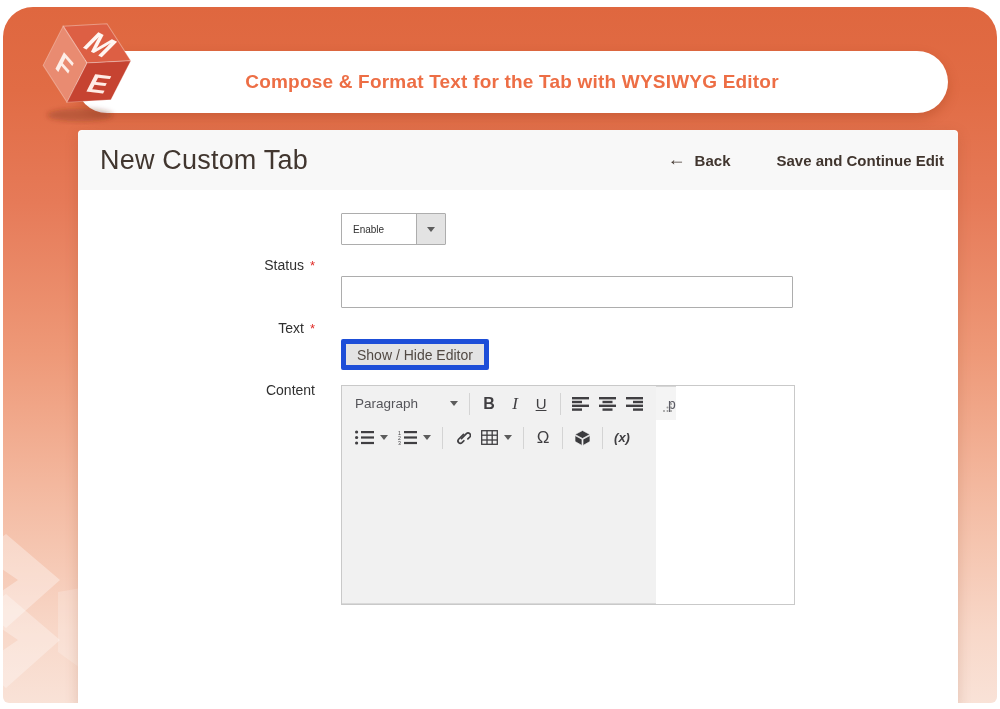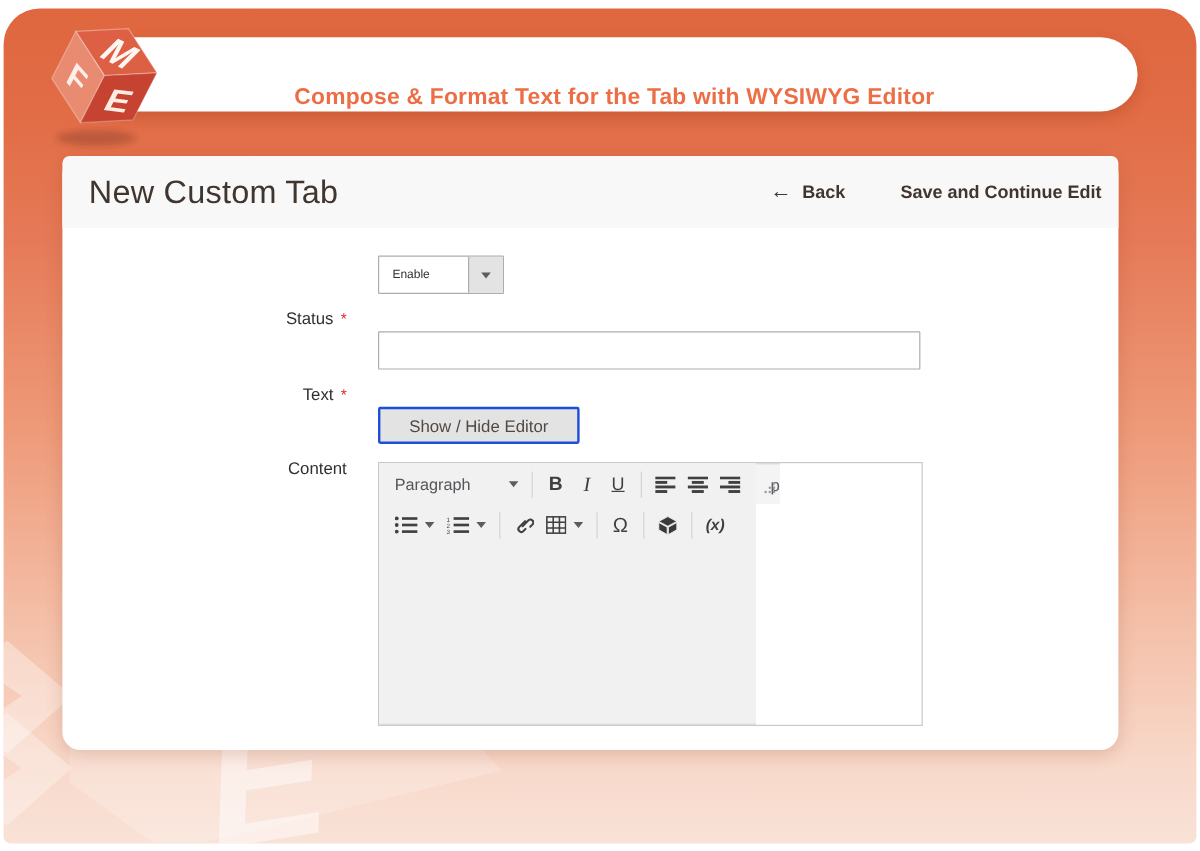--- a/index.html
+++ b/index.html
@@ -11,33 +11,33 @@
     position:absolute; left:3px; top:7px; width:994px; height:696px;
     border-radius:30px 30px 6px 6px; overflow:hidden;
     background:linear-gradient(180deg,#df673f 0%,#e16c45 12%,#e67a58 28%,#ee9978 50%,#f4bda5 72%,#f8d8c9 90%,#f9e2d7 100%);
   }
 
   
   .watermark { position:absolute; left:-15px; top:525px; width:430px; height:178px; pointer-events:none; }
 
   
   .pill {
-    position:absolute; left:73px; top:24px; width:872px; height:62px;
+    position:absolute; left:73px; top:44px; width:872px; height:62px;
     background:#ffffff; border-radius:31px;
     box-shadow:0 5px 12px rgba(145,50,15,.28);
-    display:flex; align-items:flex-end; justify-content:center;
+    display:flex; align-items:center; justify-content:center;
   }
   .pill-title { font-size:19px; font-weight:700; color:#ed6e45; letter-spacing:.2px; }
 
   .logo-svg { position:absolute; left:33px; top:4px; width:102px; height:114px; }
 
   
   .card {
-    position:absolute; left:49px; top:123px; width:880px; height:495px;
-    background:#ffffff; border-radius:15px;
+    position:absolute; left:75px; top:123px; width:880px; height:578px;
+    background:#ffffff; border-radius:4px;
     box-shadow:0 4px 14px rgba(140,60,30,.20);
   }
   .card-header {
     position:relative; height:60px; background:#f8f8f8; border-radius:6px 6px 0 0;
     display:flex; align-items:center; padding:0 14px 0 22px;
   }
   .page-title { font-size:27px; font-weight:400; color:#41362f; letter-spacing:.2px; }
   .header-actions { position:absolute; right:14px; top:0; height:60px; display:flex; align-items:center; gap:46px; }
   .hbtn { display:flex; align-items:center; gap:9px; background:none; border:none; cursor:pointer;
           font-family:"Liberation Sans", sans-serif; font-size:15px; font-weight:700; color:#41362f; }
@@ -56,22 +56,22 @@
   .status-select .sel-arrow { width:29px; background:#e3e3e3; border-left:1px solid #adadad; display:flex; align-items:center; justify-content:center; }
   .caret-down { width:0; height:0; border-left:4px solid transparent; border-right:4px solid transparent; border-top:5px solid #5c5c5c; }
 
   .title-input {
     position:absolute; left:263px; top:146px; width:452px; height:32px;
     border:1px solid #adadad; border-radius:1px; background:#fff;
     font-family:"Liberation Sans", sans-serif; font-size:14px; color:#303030; padding:0 10px;
   }
 
   .toggle-btn {
-    position:absolute; left:263px; top:209px; height:31px; padding:0 24px;
-    background:#e3e3e3; border:2px solid #1d4ed8; border-radius:2px;
+    position:absolute; left:263px; top:209px; height:31px; padding:0 11px;
+    background:#e3e3e3; border:5px solid #1d4ed8; border-radius:2px;
     font-family:"Liberation Sans", sans-serif; font-size:14px; color:#514943; cursor:pointer;
   }
 
   
   .editor { position:absolute; left:263px; top:255px; width:454px; height:220px;
             border:1px solid #c9c9c9; background:#fff; display:flex; flex-direction:row; }
   .toolbar { background:#f1f1f1; border-bottom:1px solid #d9d9d9; }
   .tb-row { display:flex; align-items:center; height:35px; padding:0 8px; }
   .tb-row + .tb-row { height:33px; }
   .tb-btn { display:flex; align-items:center; justify-content:center; gap:6px; min-width:26px; height:26px;

